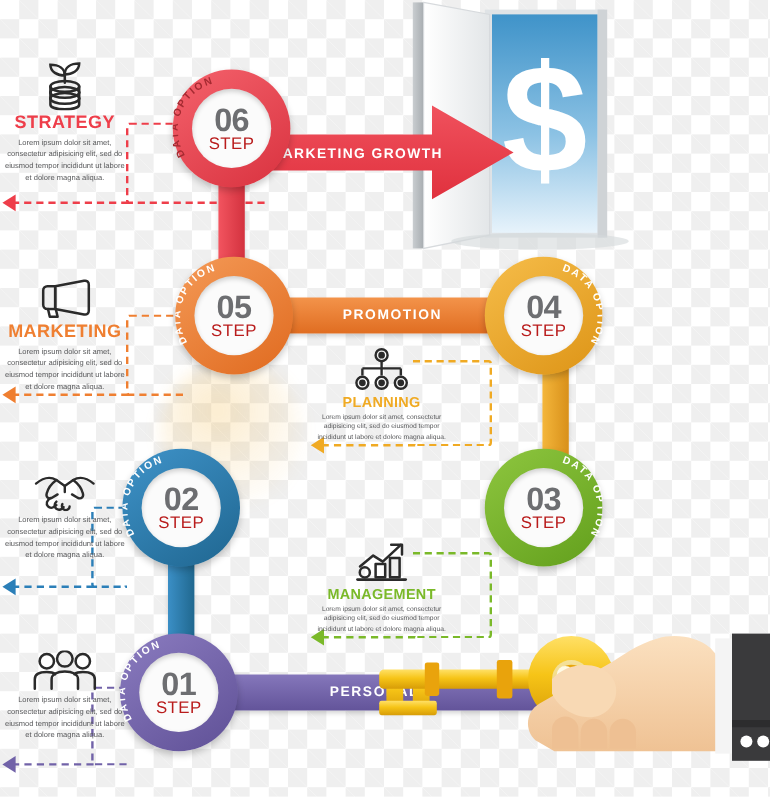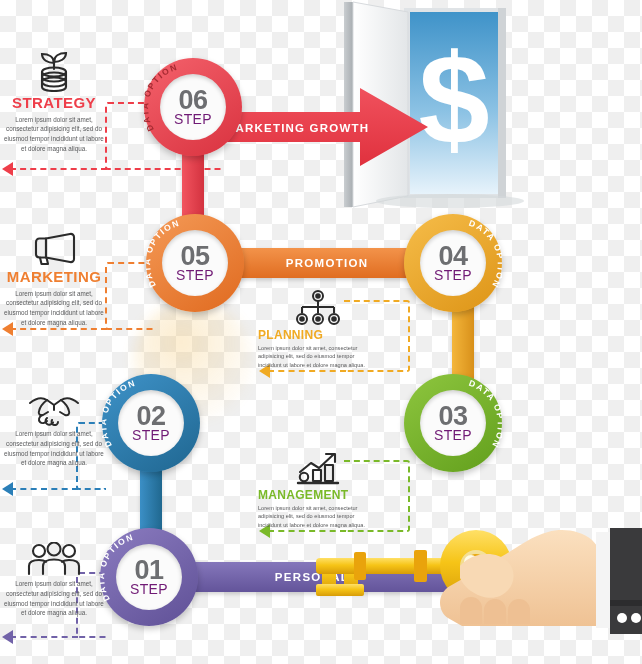--- a/index.html
+++ b/index.html
@@ -49,21 +49,21 @@
     background: #fbfbfb;
     display: flex; flex-direction: column;
     align-items: center; justify-content: center;
     box-shadow: inset 0 2px 4px rgba(0,0,0,0.18);
   }
   .node-num {
     font-size: 27px; font-weight: bold; color: #6d6e71;
     line-height: 0.92; letter-spacing: -0.5px;
   }
   .node-step {
-    font-size: 14px; color: #701a75; line-height: 1;
+    font-size: 14px; color: #b91c1c; line-height: 1;
     letter-spacing: 0.4px; margin-top: -1px; text-align: right;
   }
   .curved-label { position: absolute; width: 98px; height: 98px; pointer-events: none; z-index: 7; }
   .curved-label text {
     font-size: 8.6px; font-weight: bold; letter-spacing: 1.6px;
     font-family: "Liberation Sans", sans-serif;
   }
 
   
   .bar {
@@ -71,21 +71,21 @@
     display: flex; align-items: center; z-index: 3;
     box-shadow: 0 2px 4px rgba(0,0,0,0.18);
   }
   .bar-label {
     font-size: 11.5px; font-weight: bold; color: #ffffff;
     letter-spacing: 1.3px; width: 100%; text-align: center;
   }
   .stem { position: absolute; width: 22px; z-index: 2; box-shadow: 0 2px 4px rgba(0,0,0,0.15); }
 
   
-  .center-block { position: absolute; width: 120px; z-index: 4; }
+  .center-block { position: absolute; width: 120px; text-align: center; z-index: 4; }
   .center-icon { height: 38px; display: flex; align-items: flex-end; justify-content: center; }
   .center-title { font-size: 12px; font-weight: bold; letter-spacing: 0.3px; margin-top: 2px; }
   .center-body { font-size: 5.6px; line-height: 1.5; color: #58595b; margin-top: 2px; }
 
   
   #door-wrap { position: absolute; left: 340px; top: 0px; width: 200px; height: 212px; z-index: 1; }
 
   
   #key-hand { position: absolute; left: 310px; top: 508px; width: 332px; height: 130px; z-index: 8; }
 </style>

